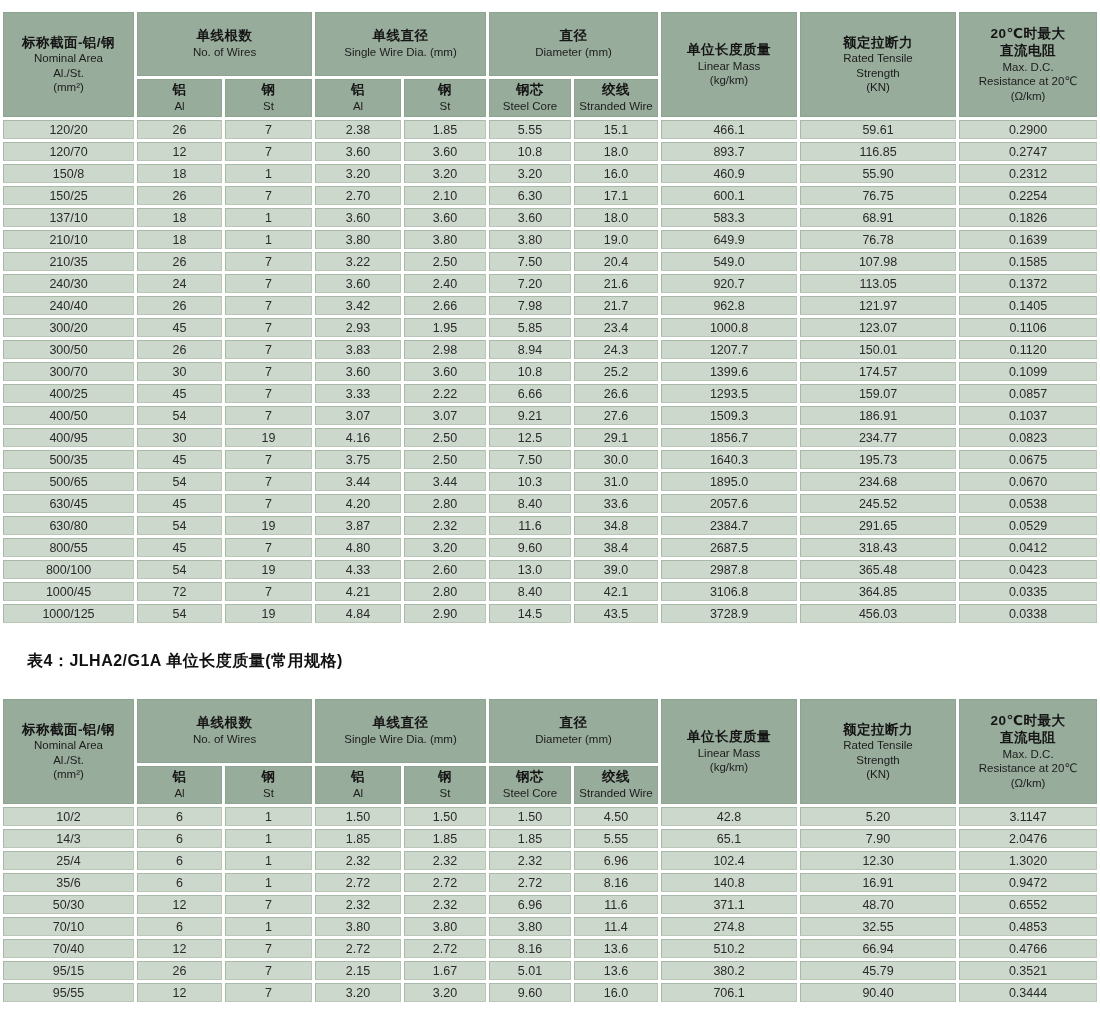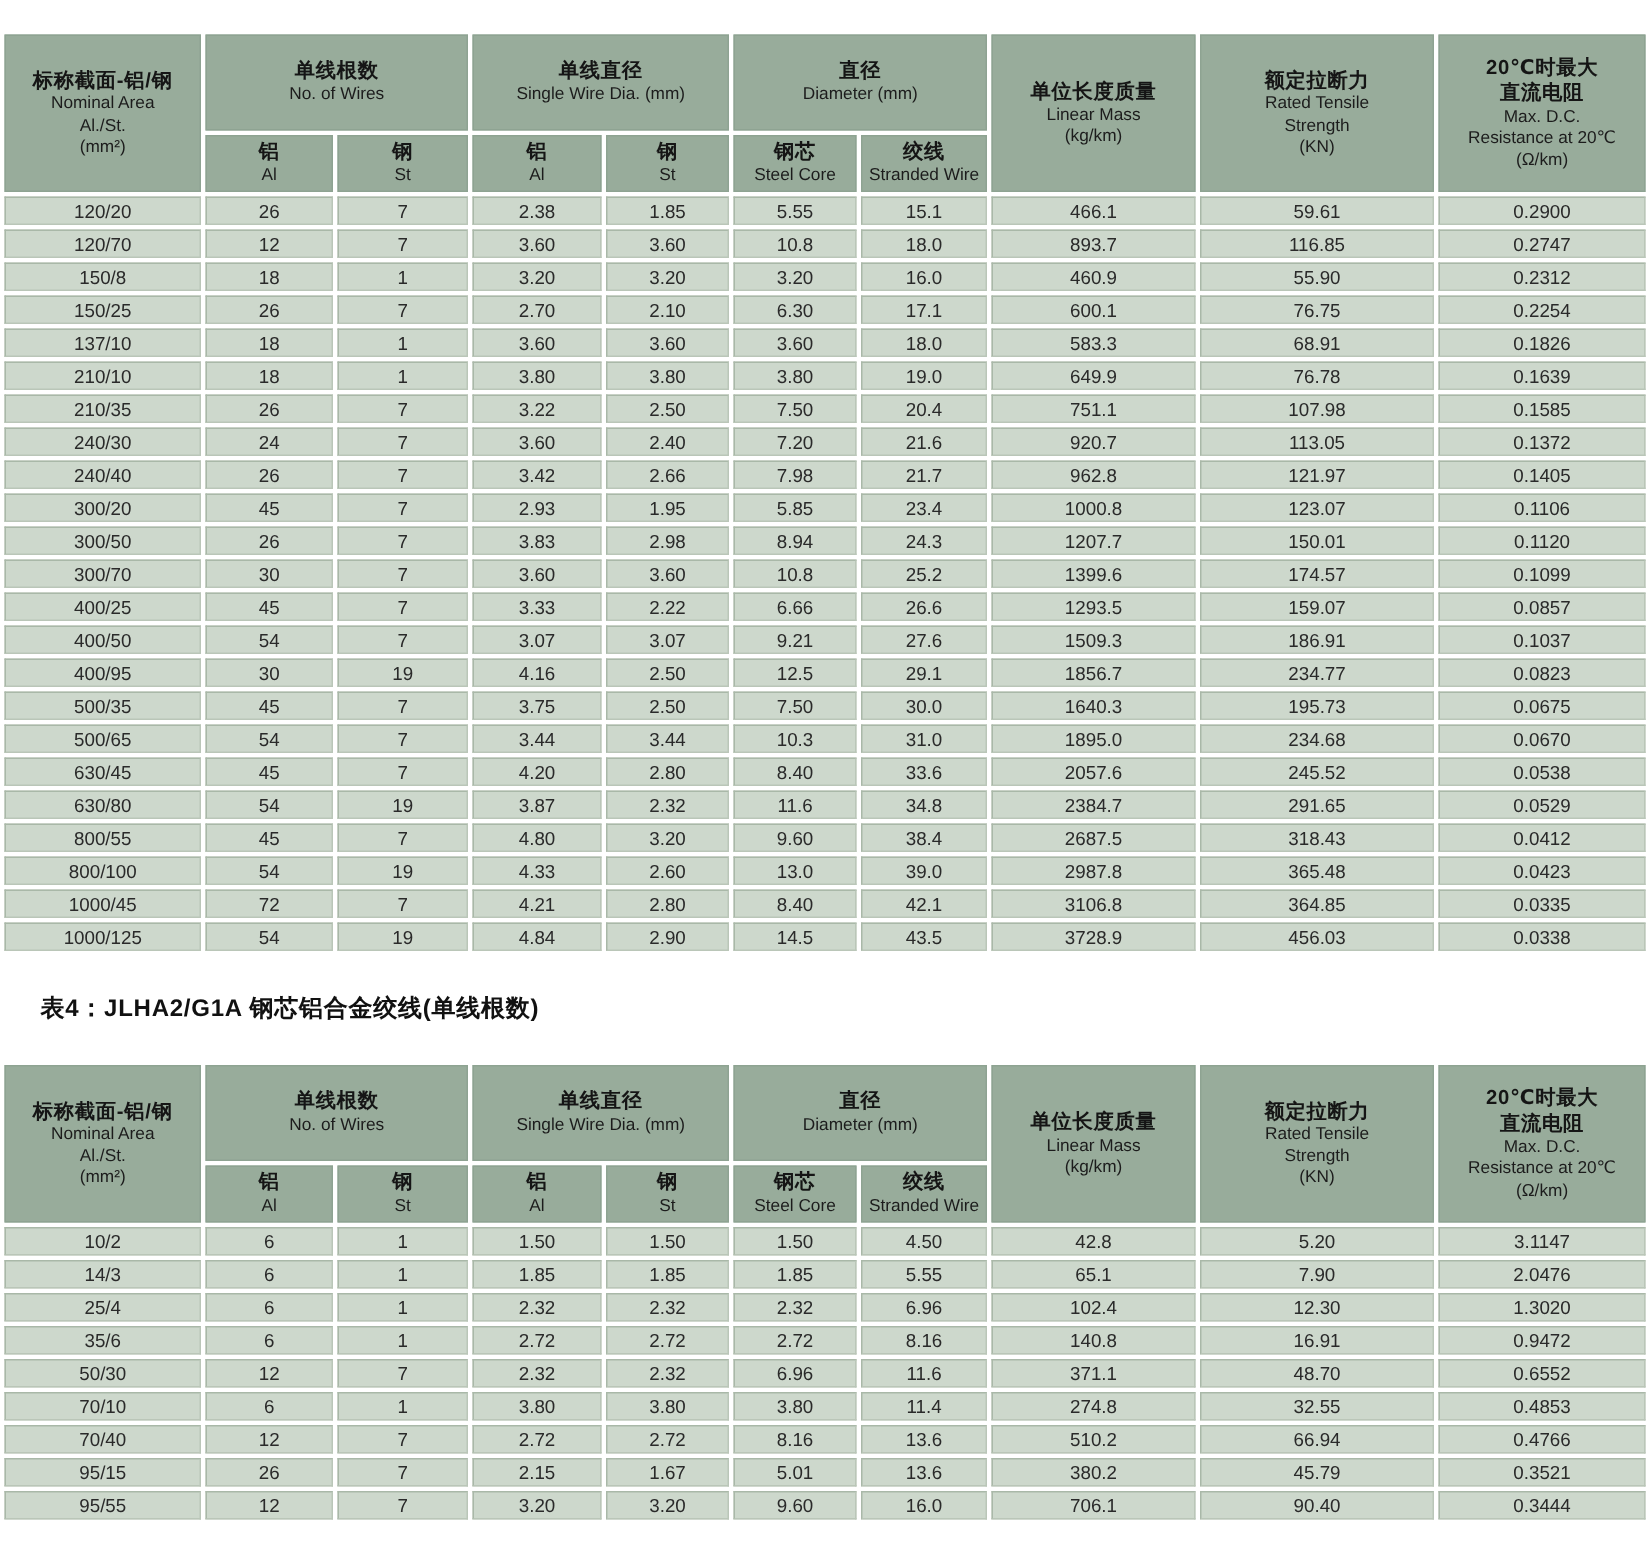--- a/index.html
+++ b/index.html
@@ -1,21 +1,21 @@
 <!DOCTYPE html>
 <html><head>
 <meta charset="utf-8">
 <style>
   html,body{margin:0;padding:0;background:#ffffff;}
   body{
     width:1100px;height:1035px;
     font-family:"Liberation Sans","DejaVu Sans",sans-serif;
     color:#222;
   }
-  .page{padding-top:20px;}
+  .page{padding-top:9px;}
   table.spec{
     border-collapse:separate;
     border-spacing:3px;
     table-layout:fixed;
     width:1100px;
   }
   table.spec th{
     background:#98ac9b;
     border:1px solid #8ea392;
     font-weight:normal;
@@ -207,21 +207,21 @@
           <td>0.1639</td>
         </tr>
         <tr>
           <td>210/35</td>
           <td>26</td>
           <td>7</td>
           <td>3.22</td>
           <td>2.50</td>
           <td>7.50</td>
           <td>20.4</td>
-          <td>751.1</td>
+          <td>549.0</td>
           <td>107.98</td>
           <td>0.1585</td>
         </tr>
         <tr>
           <td>240/30</td>
           <td>24</td>
           <td>7</td>
           <td>3.60</td>
           <td>2.40</td>
           <td>7.20</td>
@@ -406,21 +406,21 @@
           <td>2.90</td>
           <td>14.5</td>
           <td>43.5</td>
           <td>3728.9</td>
           <td>456.03</td>
           <td>0.0338</td>
         </tr>
       </tbody>
   </table>
 
-  <div class="caption">表4：JLHA2/G1A 钢芯铝合金绞线(单线根数)</div>
+  <div class="caption">表4：JLHA2/G1A 单位长度质量(常用规格)</div>
 
   <table class="spec">
     <colgroup>
       <col style="width:131px">
         <col style="width:85px">
         <col style="width:87px">
       <col style="width:86px">
         <col style="width:82px">
         <col style="width:82px">
       <col style="width:84px">

